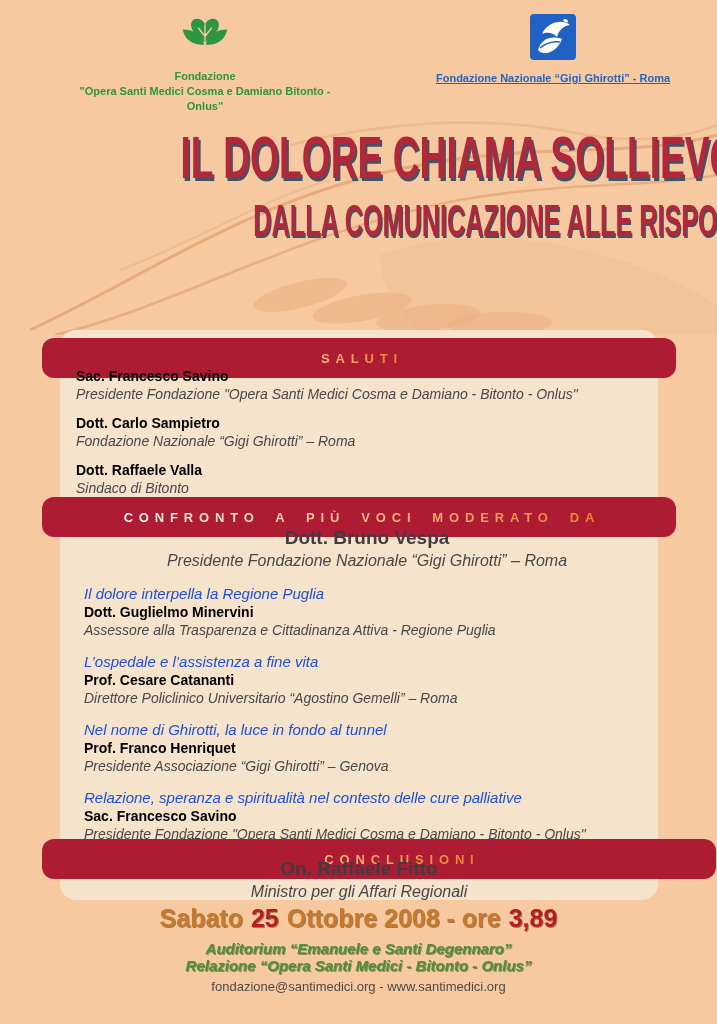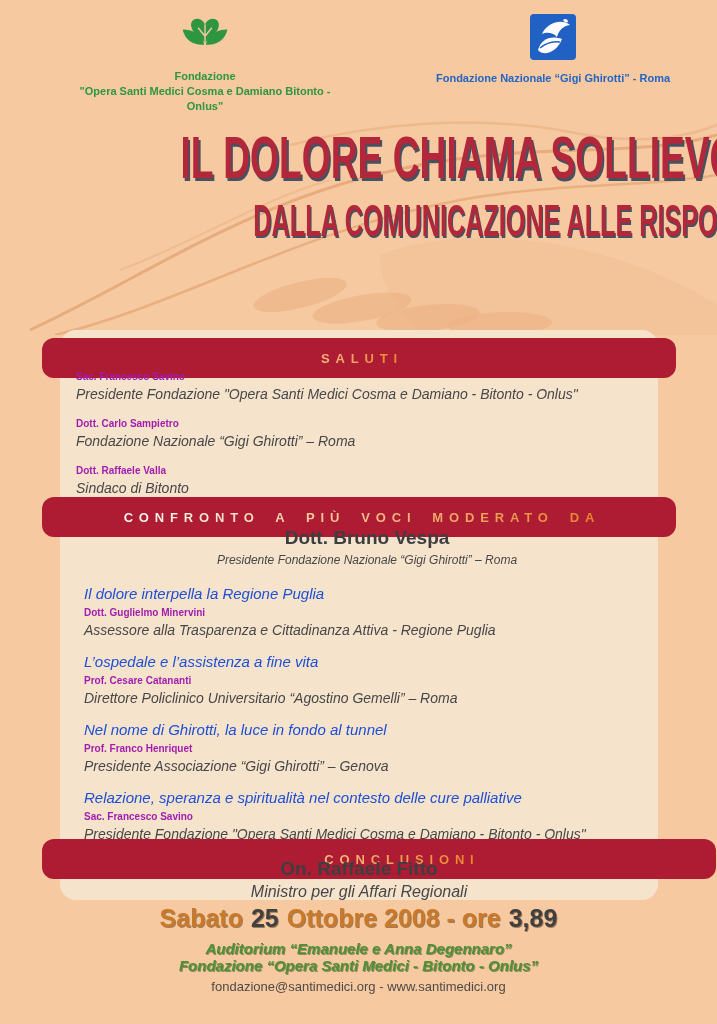--- a/index.html
+++ b/index.html
@@ -8,21 +8,21 @@
     background:#F6C9A1;overflow:hidden;
     font-family:"Liberation Sans",sans-serif;
   }
   
   .org{position:absolute;top:14px;width:290px;text-align:center;}
   #org-left{left:60px;}
   #org-right{left:408px;}
   .org .logo{display:inline-block;}
   .org-label{margin-top:3px;font-size:11px;font-weight:bold;line-height:1.35;}
   #org-left .org-label{color:#2E9640;}
-  #org-right .org-label{color:#2565C2;margin-top:7px;}
+  #org-right .org-label{color:#2565C2;margin-top:7px;text-decoration:underline;}
   
   #title{position:absolute;top:128px;left:0;width:717px;text-align:center;
          color:#B3273B;font-weight:bold;line-height:1;}
   #title .l1{display:inline-block;white-space:nowrap;font-size:60px;
              transform:scaleX(0.62);transform-origin:50% 50%;
              text-shadow:3px 3px 0 #47515F;}
   #title .l2{display:inline-block;white-space:nowrap;font-size:45px;margin-top:10px;
              transform:scaleX(0.56);transform-origin:50% 50%;
              text-shadow:2px 2px 0 #47515F;}
   
@@ -35,39 +35,39 @@
   #banner-conclusioni{top:839px;padding-left:40px;}
   .banner-text{font-weight:bold;font-size:13px;letter-spacing:0.45em;word-spacing:0.5em;
                padding-left:0.45em;white-space:nowrap;color:#F2A85C;}
   @supports ((-webkit-background-clip:text) or (background-clip:text)){
     .banner-text{background:linear-gradient(90deg,#FFFFFF 0%,#F8CDA0 40%,#E8822B 100%);
                  -webkit-background-clip:text;background-clip:text;color:transparent;}
     .banner-text.warm{background:linear-gradient(90deg,#F8BE85 0%,#E8822B 100%);
                  -webkit-background-clip:text;background-clip:text;color:transparent;}
   }
   
-  .speaker-name{font-size:10px;font-weight:bold;color:#a21caf;line-height:19px;}
+  .speaker-name{font-size:14px;font-weight:bold;color:#000000;line-height:19px;}
   .speaker-role{font-size:14px;font-style:italic;color:#474749;line-height:17px;}
   #saluti-content{position:absolute;left:76px;top:367px;width:566px;}
   #saluti-content .speaker{margin-bottom:11px;}
   #confronto-content{position:absolute;left:84px;top:526px;width:566px;}
   #moderator{text-align:center;margin-bottom:13px;}
   #moderator .mod-name{font-size:19px;font-weight:bold;color:#3E3E41;line-height:24px;}
-  #moderator .mod-role{font-size:12px;font-style:italic;color:#474749;line-height:21px;}
+  #moderator .mod-role{font-size:16px;font-style:italic;color:#474749;line-height:21px;}
   .talk{margin-bottom:13px;}
   .talk-topic{font-size:15px;font-style:italic;color:#1d4ed8;line-height:19px;}
   #conclusioni-content{position:absolute;left:76px;top:857px;width:566px;text-align:center;}
   #conclusioni-content .mod-name{font-size:19px;font-weight:bold;color:#3E3E41;line-height:24px;}
   #conclusioni-content .mod-role{font-size:16px;font-style:italic;color:#474749;line-height:21px;}
   
   #event{position:absolute;left:0;top:904px;width:717px;text-align:center;}
   #event-date{font-size:25px;font-weight:bold;line-height:29px;
               text-shadow:1px 1px 0 rgba(90,58,28,0.55);}
   #event-date span{margin:12px 4px;}
-  .d-orange{color:#C8792A;} .d-red{color:#404040;}
+  .d-orange{color:#C8792A;} .d-red{color:#b91c1c;}
   .venue{font-size:15px;font-weight:bold;font-style:italic;color:#4F8F35;line-height:17px;
          text-shadow:1px 1px 0 rgba(42,74,26,0.5);}
   #venue1{margin-top:7px;}
   #footer{position:absolute;left:0;top:978px;width:717px;text-align:center;
           font-size:13px;color:#4E4A46;line-height:18px;}
   
   #hands{position:absolute;left:0;top:80px;pointer-events:none;}
 </style>
 </head>
 <body>
@@ -174,21 +174,21 @@
   </div>
   <div id="conclusioni-content">
     <div class="mod-name">On. Raffaele Fitto</div>
     <div class="mod-role">Ministro per gli Affari Regionali</div>
   </div>
 
   <div id="event">
     <div id="event-date">
       <span class="d-orange">Sabato</span><span class="d-red">25</span><span class="d-orange">Ottobre 2008 - ore</span><span class="d-red">3,89</span>
     </div>
-    <div class="venue" id="venue1">Auditorium “Emanuele e Anna Degennaro”</div>
-    <div class="venue" id="venue2">Fondazione “Opera Santi Medici - Bitonto - Onlus”</div>
+    <div class="venue" id="venue1">Auditorium “Emanuele e Santi Degennaro”</div>
+    <div class="venue" id="venue2">Relazione “Opera Santi Medici - Bitonto - Onlus”</div>
   </div>
 
   <div id="footer">
     <div>fondazione@santimedici.org -  www.santimedici.org</div>
   </div>
 
 </div>
 
 </body></html>

